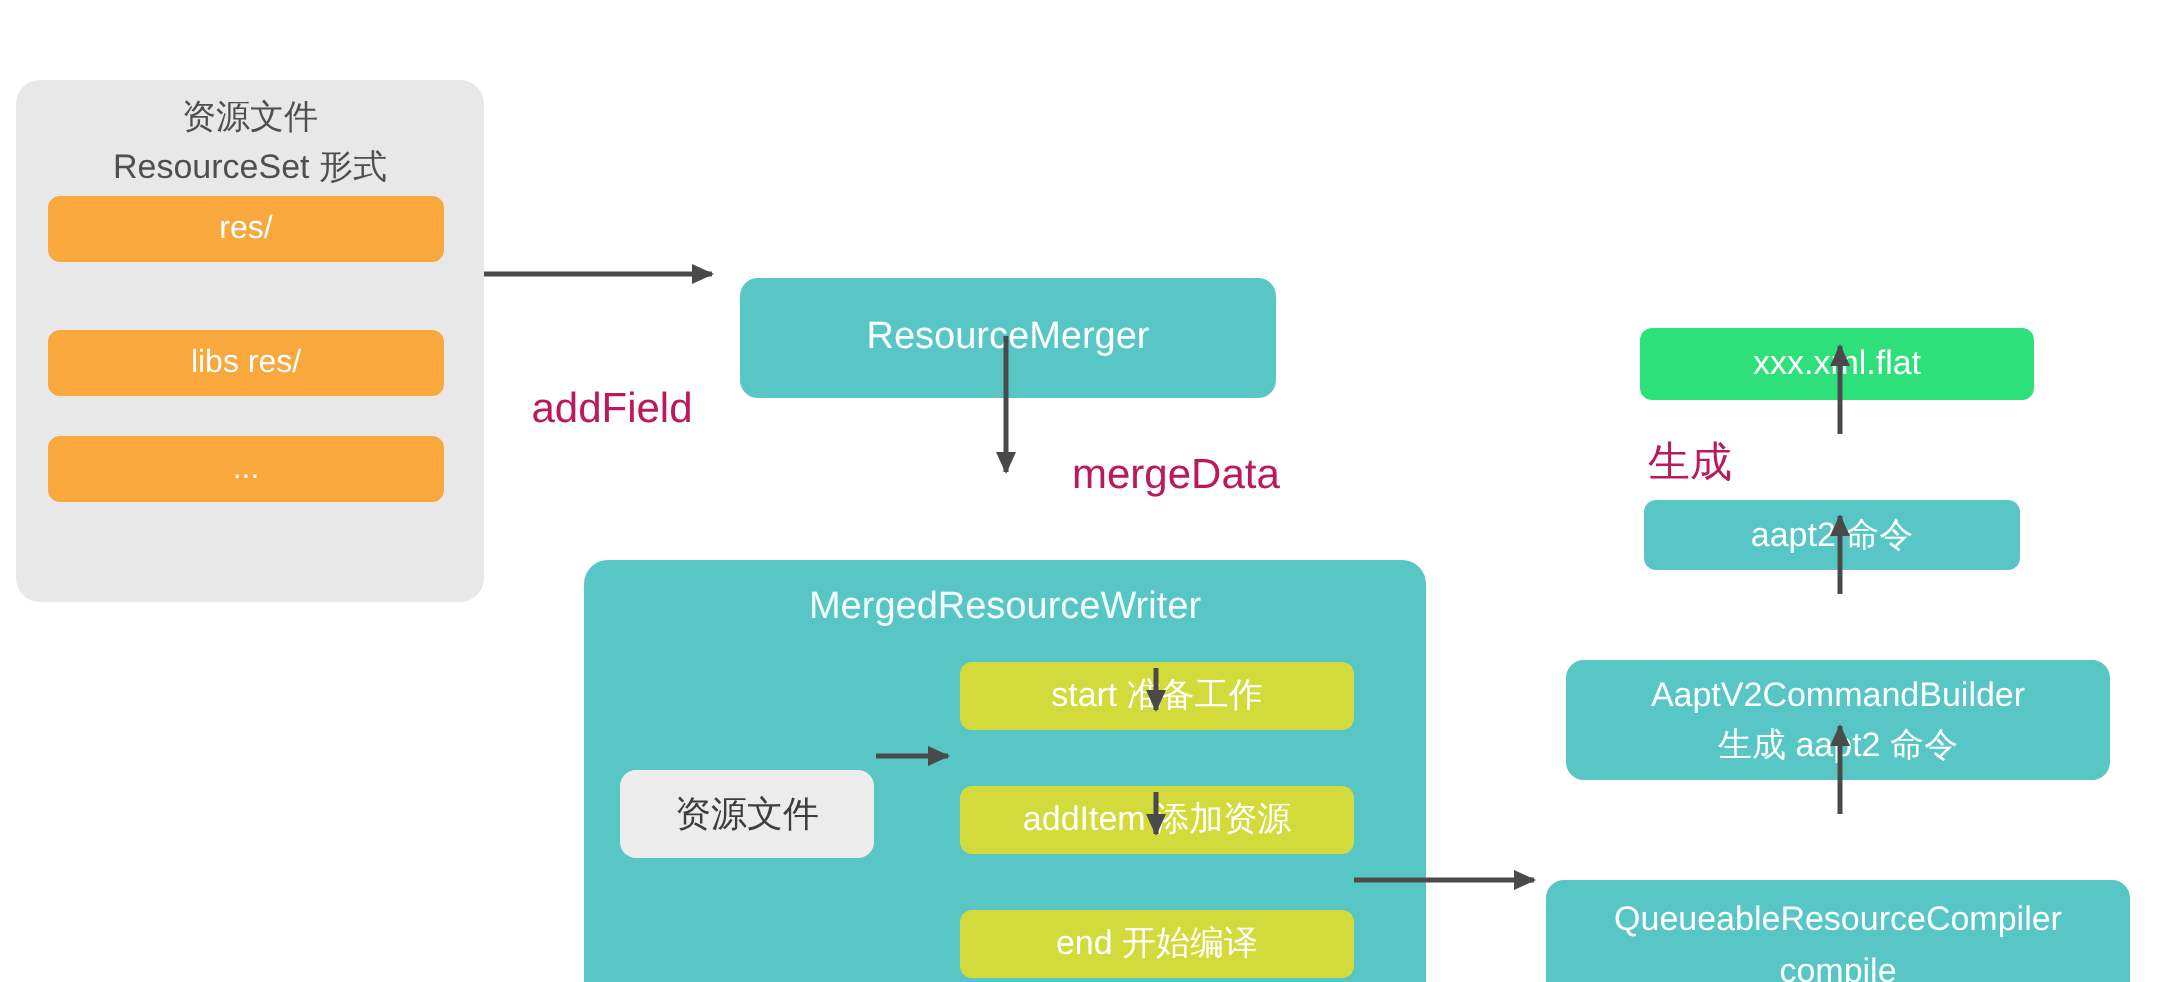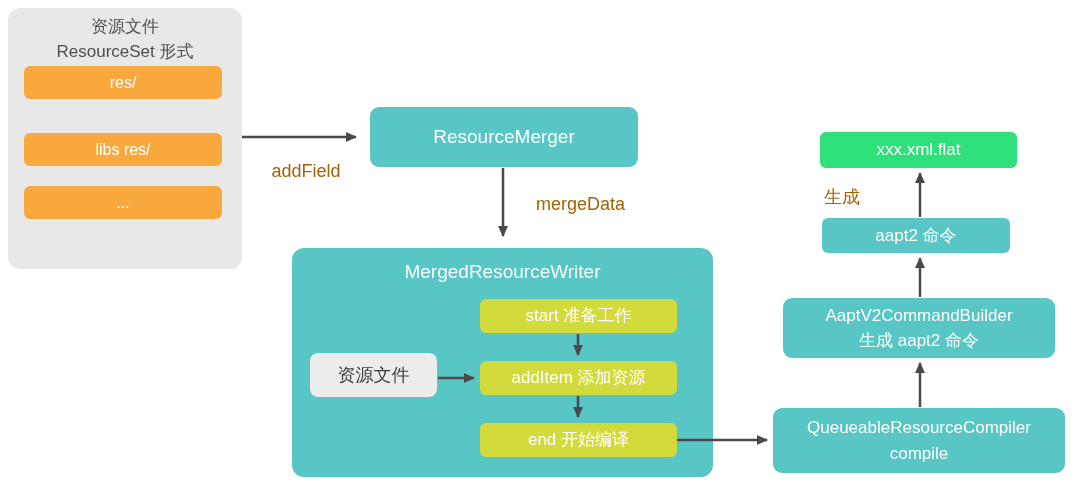--- a/index.html
+++ b/index.html
@@ -3,21 +3,21 @@
 <meta charset="utf-8">
 <style>
   html,body{margin:0;padding:0;background:#ffffff;}
   #canvas{
     position:relative;
     width:1080px;height:491px;
     background:#ffffff;
     font-family:"Liberation Sans","DejaVu Sans",sans-serif;
     overflow:hidden;
   }
-  .abs{position:absolute;box-sizing:border-box;}
+  .abs{position:absolute;box-sizing:border-box;margin-top:32px;}
   .center-flex{display:flex;align-items:center;justify-content:center;}
 
   
   .panel{
     left:8px;top:8px;width:234px;height:261px;
     background:#e8e8e8;border-radius:12px;
   }
   .panel-title{
     left:8px;top:14px;width:234px;
     text-align:center;font-size:17px;line-height:25px;color:#4f4f4f;
@@ -66,21 +66,21 @@
     left:822px;top:218px;width:188px;height:35px;
     border-radius:6px;font-size:17px;line-height:35px;text-align:center;
   }
   .node-flat{
     left:820px;top:132px;width:197px;height:36px;
     background:#2ee07a;border-radius:6px;
     color:#ffffff;font-size:17px;line-height:36px;text-align:center;
   }
 
   
-  .edge-label{font-size:18px;color:#a16207;}
+  .edge-label{font-size:21px;color:#be185d;}
   .lbl-addfield{left:258px;top:161px;width:96px;text-align:center;}
   .lbl-mergedata{left:536px;top:194px;width:120px;text-align:left;}
   .lbl-generate{left:824px;top:185px;width:60px;text-align:left;}
 
   svg.arrows{position:absolute;left:0;top:0;pointer-events:none;}
 </style>
 </head>
 <body>
 
 <div id="canvas">

